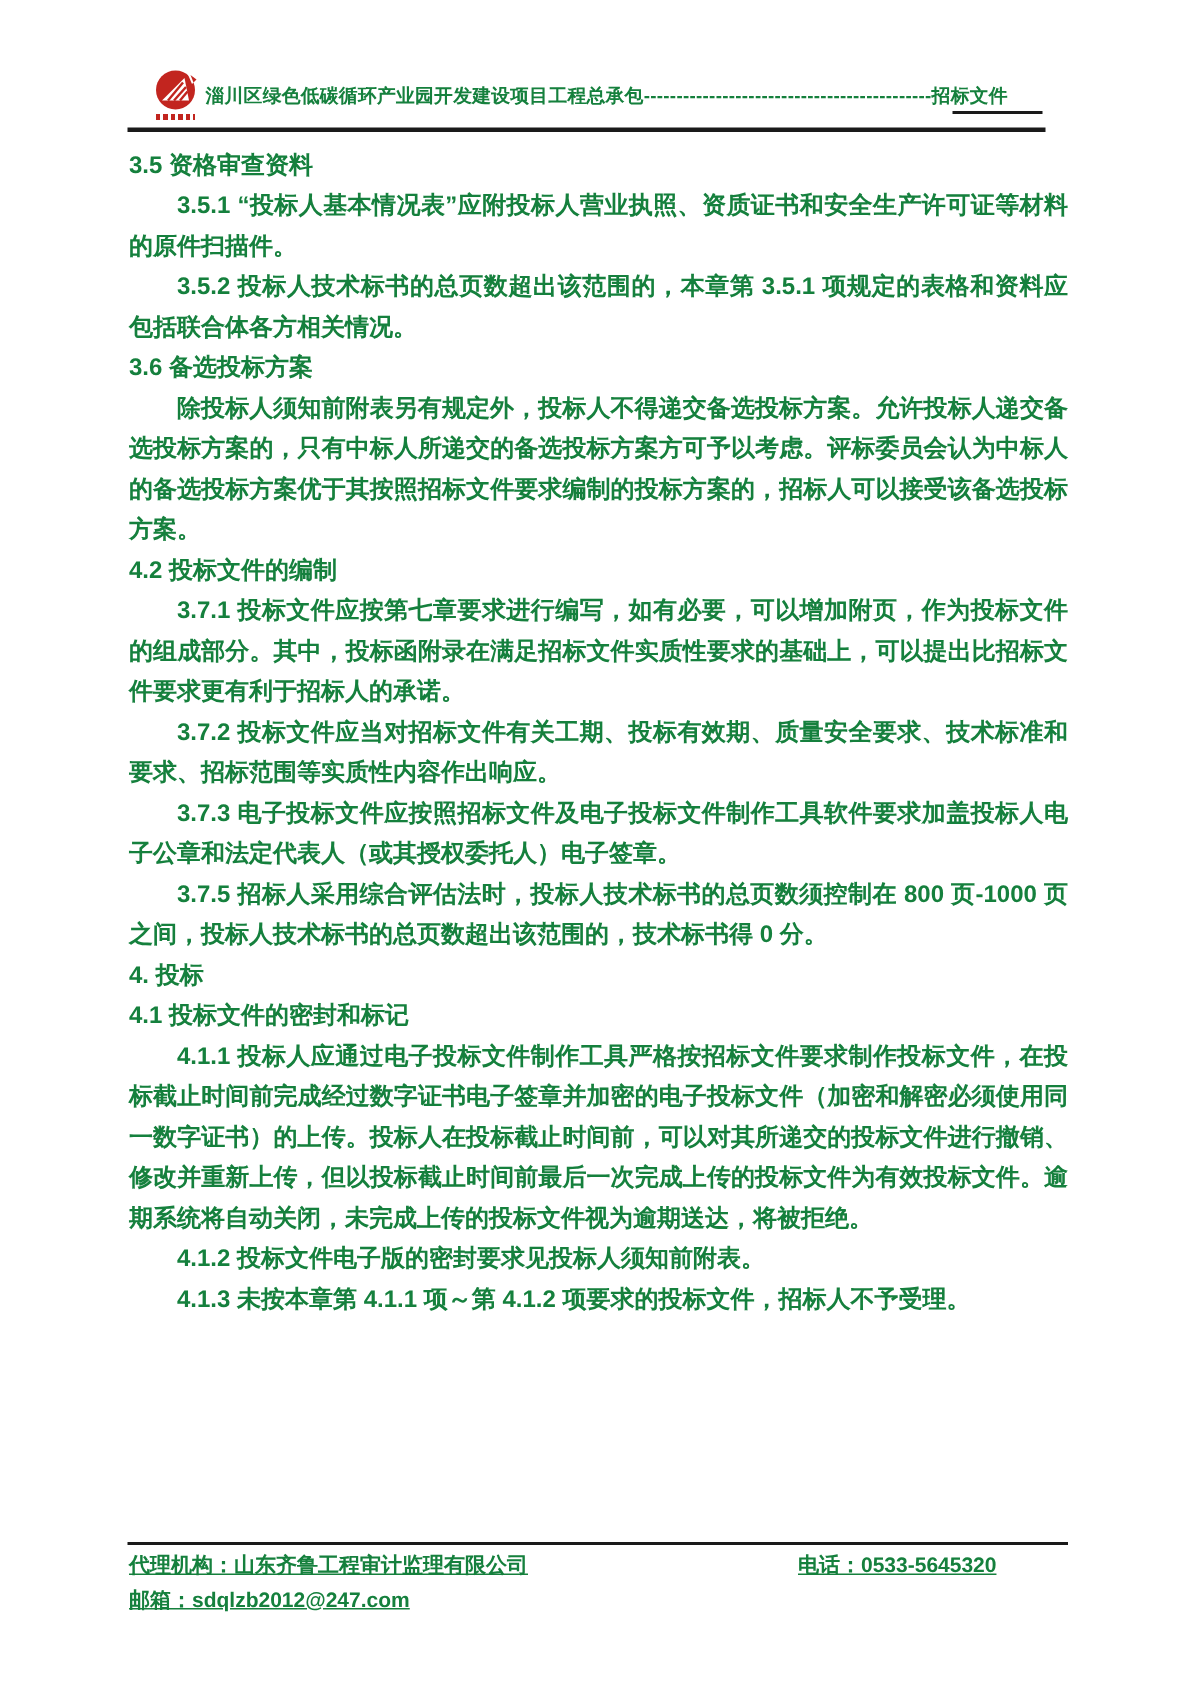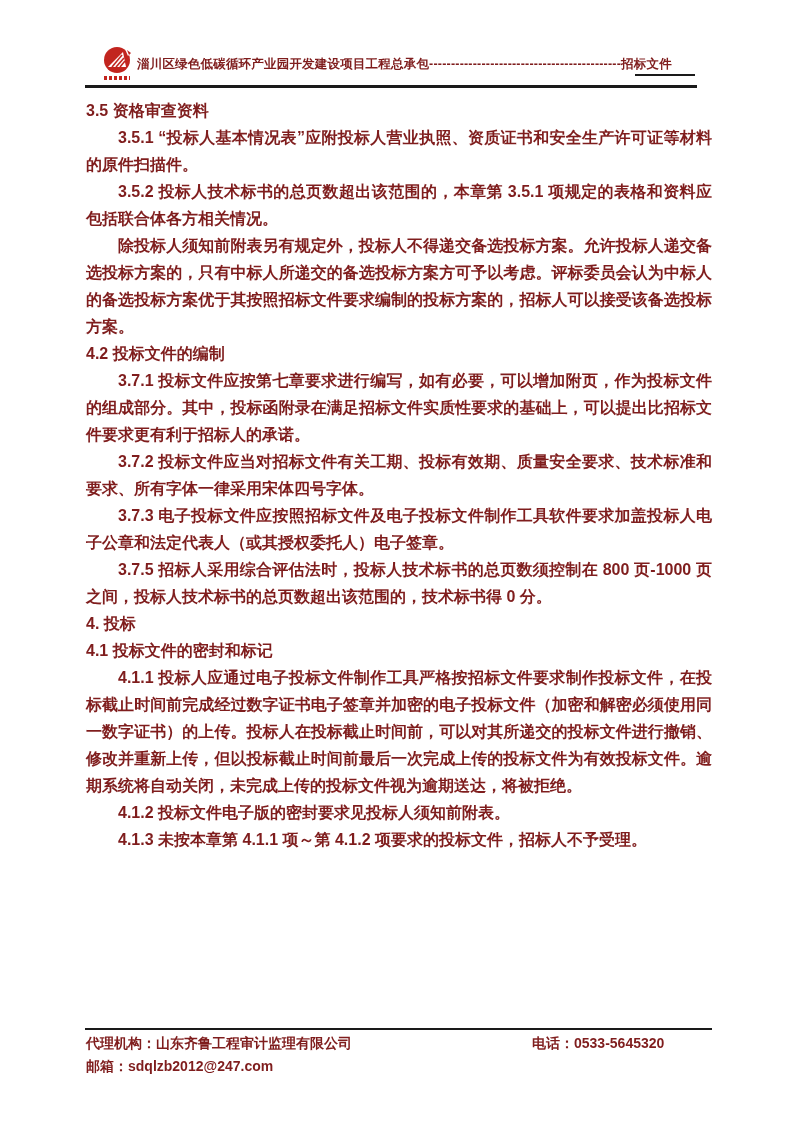--- a/index.html
+++ b/index.html
@@ -2,21 +2,21 @@
 <html><head>
 <meta charset="utf-8">
 <style>
   html, body { margin: 0; padding: 0; background: #ffffff; }
   .page {
     position: relative;
     width: 728px;
     height: 1121px;
     background: #ffffff;
     overflow: hidden;
-    color: #7f1d1d;
+    color: #15803d;
     font-family: "Liberation Sans", "DejaVu Sans", sans-serif;
     font-weight: 700;
     padding-left: 39px;
   }
 
   
   .logo {
     position: absolute;
     left: 99px;
     top: 46px;
@@ -79,20 +79,21 @@
     height: 2px;
     background: #1a1a1a;
   }
   .page-footer {
     position: absolute;
     top: 1032px;
     left: 86px;
     width: 626px;
     font-size: 14px;
     line-height: 22.5px;
+    text-decoration: underline;
   }
   .frow { display: flex; }
   .fl { flex: 1 1 auto; white-space: pre; }
   .fr { flex: 0 0 auto; width: 180px; white-space: nowrap; }
 </style>
 </head>
 <body>
 
 <div class="page">
 
@@ -113,24 +114,25 @@
 
   <div class="header-title"><span>淄川区绿色低碳循环产业园开发建设项目工程总承包</span><span>--------------------------------------------</span><span>招标文件</span></div>
 
   <div class="rule-short"></div>
   <div class="rule-header"></div>
 
   <main class="doc-body">
     <p class="h">3.5 资格审查资料</p>
     <p>3.5.1 “投标人基本情况表”应附投标人营业执照、资质证书和安全生产许可证等材料的原件扫描件。</p>
     <p>3.5.2 投标人技术标书的总页数超出该范围的，本章第 3.5.1 项规定的表格和资料应包括联合体各方相关情况。</p>
+    <p class="h">3.6 备选投标方案</p>
     <p>除投标人须知前附表另有规定外，投标人不得递交备选投标方案。允许投标人递交备选投标方案的，只有中标人所递交的备选投标方案方可予以考虑。评标委员会认为中标人的备选投标方案优于其按照招标文件要求编制的投标方案的，招标人可以接受该备选投标方案。</p>
     <p class="h">4.2 投标文件的编制</p>
     <p>3.7.1 投标文件应按第七章要求进行编写，如有必要，可以增加附页，作为投标文件的组成部分。其中，投标函附录在满足招标文件实质性要求的基础上，可以提出比招标文件要求更有利于招标人的承诺。</p>
-    <p>3.7.2 投标文件应当对招标文件有关工期、投标有效期、质量安全要求、技术标准和要求、所有字体一律采用宋体四号字体。</p>
+    <p>3.7.2 投标文件应当对招标文件有关工期、投标有效期、质量安全要求、技术标准和要求、招标范围等实质性内容作出响应。</p>
     <p>3.7.3 电子投标文件应按照招标文件及电子投标文件制作工具软件要求加盖投标人电子公章和法定代表人（或其授权委托人）电子签章。</p>
     <p>3.7.5 招标人采用综合评估法时，投标人技术标书的总页数须控制在 800 页-1000 页之间，投标人技术标书的总页数超出该范围的，技术标书得 0 分。</p>
     <p class="h">4. 投标</p>
     <p class="h">4.1 投标文件的密封和标记</p>
     <p>4.1.1 投标人应通过电子投标文件制作工具严格按招标文件要求制作投标文件，在投标截止时间前完成经过数字证书电子签章并加密的电子投标文件（加密和解密必须使用同一数字证书）的上传。投标人在投标截止时间前，可以对其所递交的投标文件进行撤销、修改并重新上传，但以投标截止时间前最后一次完成上传的投标文件为有效投标文件。逾期系统将自动关闭，未完成上传的投标文件视为逾期送达，将被拒绝。</p>
     <p>4.1.2 投标文件电子版的密封要求见投标人须知前附表。</p>
     <p>4.1.3 未按本章第 4.1.1 项～第 4.1.2 项要求的投标文件，招标人不予受理。</p>
   </main>
 
   <div class="rule-footer"></div>

